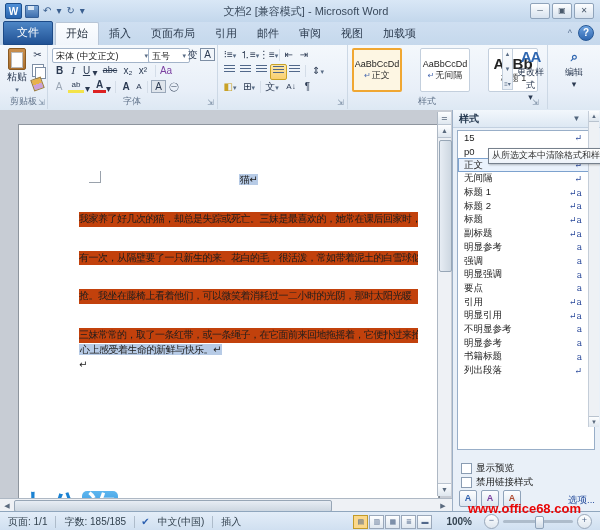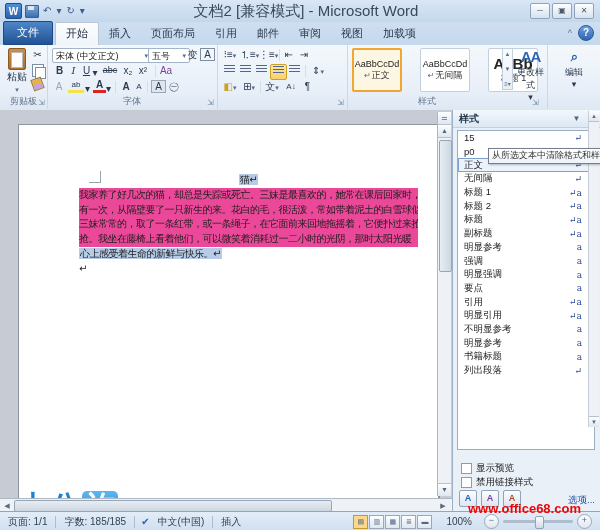--- a/index.html
+++ b/index.html
@@ -12,21 +12,21 @@
   #titlebar{left:0;top:0;width:600px;height:22px;
     background:linear-gradient(#d9e7f6,#c3d7ec);display:flex;align-items:center;}
   .qat{display:flex;align-items:center;gap:3px;padding-left:5px;}
   .wlogo{width:15px;height:14px;background:linear-gradient(#4f8fd6,#2864ae);color:#fff;
     border:1px solid #1d4f8c;border-radius:2px;font-weight:bold;font-size:10px;
     display:flex;align-items:center;justify-content:center;}
   .qbtn{font-size:10px;color:#3a5f8f;line-height:14px;padding:0 1px;cursor:default;}
   .savebtn{width:12px;height:11px;background:linear-gradient(#7fa8d6,#3e6fae);border:1px solid #355f96;border-radius:1px;position:relative;}
   .savebtn:before{content:"";position:absolute;left:2px;top:0;width:6px;height:4px;background:#dce8f4;}
   #title-text{position:absolute;left:12px;right:0;top:0;height:22px;line-height:22px;text-align:center;
-    color:#3a4a5c;font-size:15px;}
+    color:#3a4a5c;font-size:11px;}
   .winctl{position:absolute;right:6px;top:3px;display:flex;gap:2px;}
   .wbtn{width:18px;height:14px;border:1px solid #8fa3ba;border-radius:2px;
     background:linear-gradient(#fdfeff,#d7e2ee);font-size:8px;line-height:13px;text-align:center;color:#4a5a6c;}
 
   
   #tabrow{left:0;top:22px;width:600px;height:23px;background:linear-gradient(#cfdff1,#c5d8ec);}
   .tabs{display:flex;height:23px;align-items:flex-end;padding-left:3px;}
   .tab{padding:3px 10px 4px 10px;font-size:11px;color:#2b3a4d;border-radius:2px 2px 0 0;cursor:default;}
   .tab.file{background:linear-gradient(#4d86c6,#215295);color:#fff;border:1px solid #1c4a87;
     padding:3px 13px 4px 13px;margin-right:2px;}
@@ -73,21 +73,21 @@
 
   
   #docarea{left:0;top:110px;width:452px;height:388px;background:#c7ccd4;overflow:hidden;}
   #page{position:absolute;left:18px;top:14px;width:419px;height:374px;background:#fff;
     border:1px solid #8e959e;box-shadow:1px 1px 0 #7e868f;}
   .cropmark{position:absolute;left:70px;top:46px;width:11px;height:11px;
     border-right:1px solid #9aa2ac;border-bottom:1px solid #9aa2ac;}
   #doctext{position:absolute;left:79px;top:63px;width:339px;overflow:hidden;}
   .dline{height:14.8px;line-height:14.8px;font-size:10px;letter-spacing:-0.5px;white-space:nowrap;overflow:hidden;color:#1d1d1d;}
   .dline.c{text-align:center;}
-  .dline.f{background:#ec4899;}
+  .dline.f{background:#c2410c;margin-top:24px;}
   .dline.t .txt{background:#b7cbe6;padding:0 1px;}
   
   #vscroll{position:absolute;left:437px;top:2px;width:13px;height:384px;background:#eef1f5;border-left:1px solid #aeb8c4;}
   .scr-ic{height:12px;text-align:center;font-size:7px;color:#5a6a7e;line-height:12px;background:linear-gradient(#fdfeff,#dfe7ef);border-bottom:1px solid #b9c3cf;}
   .vthumb{position:absolute;left:1px;top:28px;width:11px;height:130px;background:linear-gradient(90deg,#e7edf4,#cdd7e1);
     border:1px solid #97a6b6;border-radius:2px;}
   .vbottom{position:absolute;left:0;bottom:0;width:13px;}
   
   #logo{left:20px;top:380px;width:180px;height:100px;z-index:5;}
   .l1{font-size:30px;font-weight:bold;color:#1b82d2;display:flex;align-items:center;gap:2px;line-height:34px;}
@@ -316,23 +316,23 @@
     </div>
     <div id="doctext">
 
         <div class="dline c t"><span class="txt">猫↵</span></div>
 
         <div class="dline f"><span class="txt">我家养了好几次的猫，却总是失踪或死亡。三妹是最喜欢的，她常在课后回家时，</span></div>
 
         <div class="dline f"><span class="txt">有一次，从隔壁要了一只新生的来。花白的毛，很活泼，常如带着泥土的白雪球似</span></div>
 
 
+        <div class="dline f"><span class="txt">抢。我坐在藤椅上看着他们，可以微笑着消耗过一二小时的光阴，那时太阳光暖</span></div>
+
         <div class="dline f"><span class="txt">三妹常常的，取了一条红带，或一条绳子，在它面前来回地拖摇着，它便扑过来抢</span></div>
-
-        <div class="dline f"><span class="txt">抢。我坐在藤椅上看着他们，可以微笑着消耗过一二小时的光阴，那时太阳光暖</span></div>
 
         <div class="dline t"><span class="txt">心上感受着生命的新鲜与快乐。↵</span></div>
 
         <div class="dline n"><span class="txt">↵</span></div>
       </div>
     <div id="vscroll">
       <div class="scr-ic">⚌</div>
       <div class="scr-ic">▲</div>
       <div class="vthumb"></div>
       <div class="vbottom">
@@ -484,21 +484,21 @@
     <span class="sseg" style="margin-left:6px;">中文(中国)</span>
     <span class="ssep"></span>
     <span class="sseg">插入</span>
     <div class="views">
       <div class="vbtn sel">▤</div>
       <div class="vbtn">▥</div>
       <div class="vbtn">▦</div>
       <div class="vbtn">≣</div>
       <div class="vbtn">▬</div>
     </div>
-    <span class="sseg" style="margin-left:12px;">100%</span>
+    <span class="sseg" style="margin-left:12px;font-weight:bold;">100%</span>
     <div class="zoomwrap">
       <div class="zbtn">−</div>
       <div class="ztrack">
           <div class="zthumb"></div>
         </div>
       <div class="zbtn">+</div>
     </div>
   </div>
 
   <div id="watermark" class="abs">www.office68.com</div>

